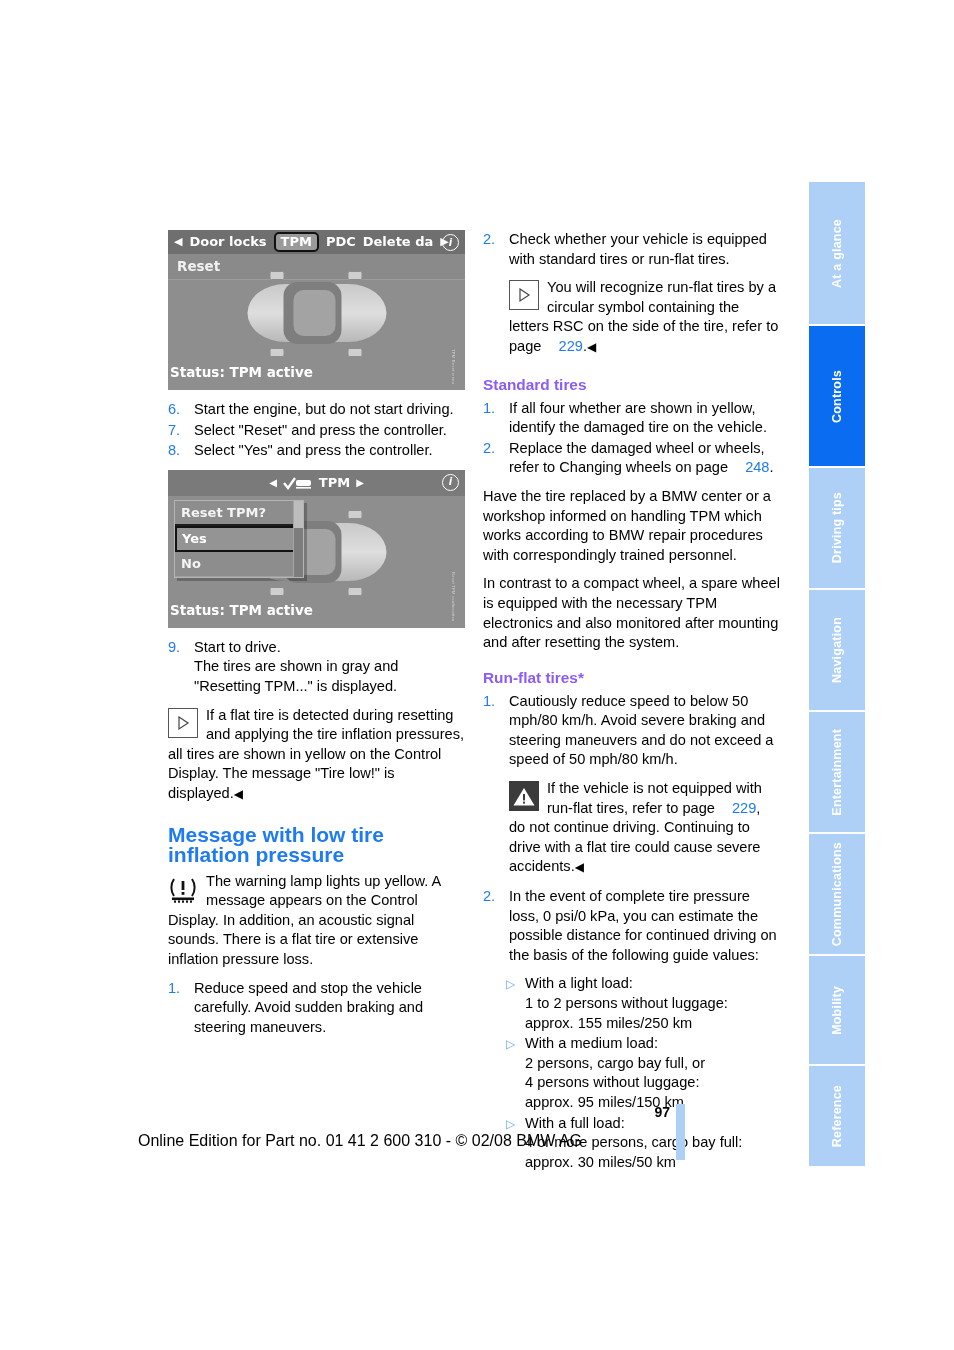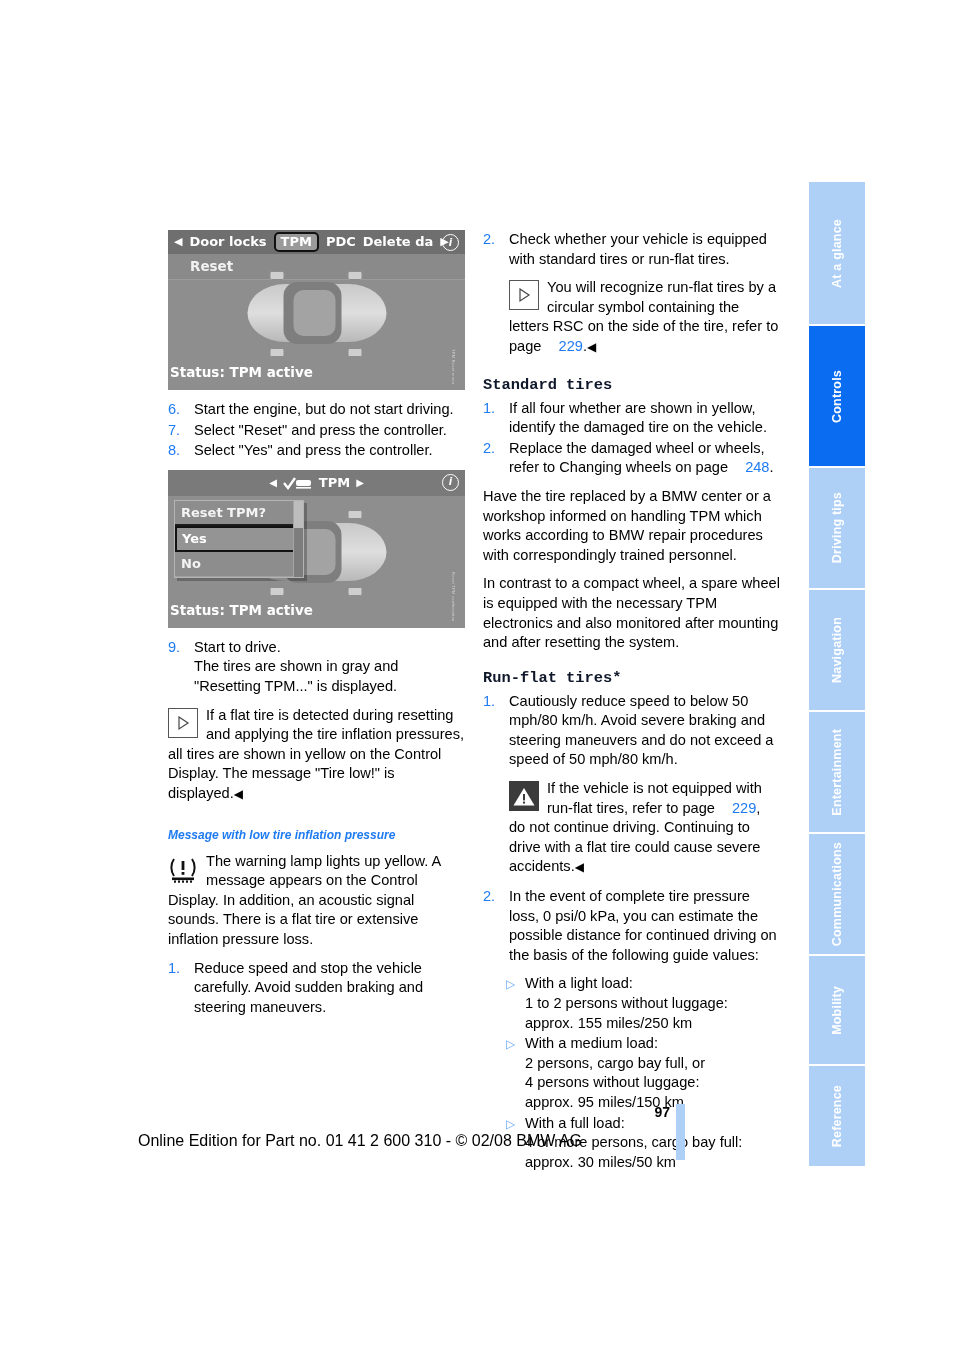--- a/index.html
+++ b/index.html
@@ -87,33 +87,31 @@
     width: 19px;
     flex: 0 0 19px;
     font-size: 12px;
     line-height: 20px;
   }
   .blist-body { flex: 1 1 auto; }
 
   
   h2.head {
     color: #1f7bf0;
-    font-size: 12px;
+    font-size: 21px;
     line-height: 20px;
     font-weight: bold;
     margin: 20px 0 6px 0;
-    font-style: italic;
   }
   h3.subhead {
-    color: #0f172a;
+    color: #8b5cf6;
     font-size: 15.4px;
     line-height: 20px;
     font-weight: bold;
     margin: 17px 0 4px 0;
-    font-family: Liberation Mono, monospace;
   }
   h3.subhead.tight { margin-top: 15px; }
 
   .pref { color: #1f7bf0; margin-left: 13px; }
   .endmark { font-size: 12px; }
 
   
   .note {
     margin: 7px 0 9px 0;
     position: relative;
@@ -206,21 +204,21 @@
     position: absolute;
     left: 0; top: 24px;
     width: 100%; height: 26px;
     background: #8a8a8a;
     border-bottom: 1px solid #9c9c9c;
     color: #f2f2f2;
     font-size: 13.5px;
     font-weight: bold;
     display: flex;
     align-items: center;
-    padding-left: 22px;
+    padding-left: 9px;
     box-sizing: border-box;
   }
 
   .cd-status {
     position: absolute;
     left: 2px;
     bottom: 7px;
     color: #ffffff;
     font-size: 13.5px;
     font-weight: bold;

